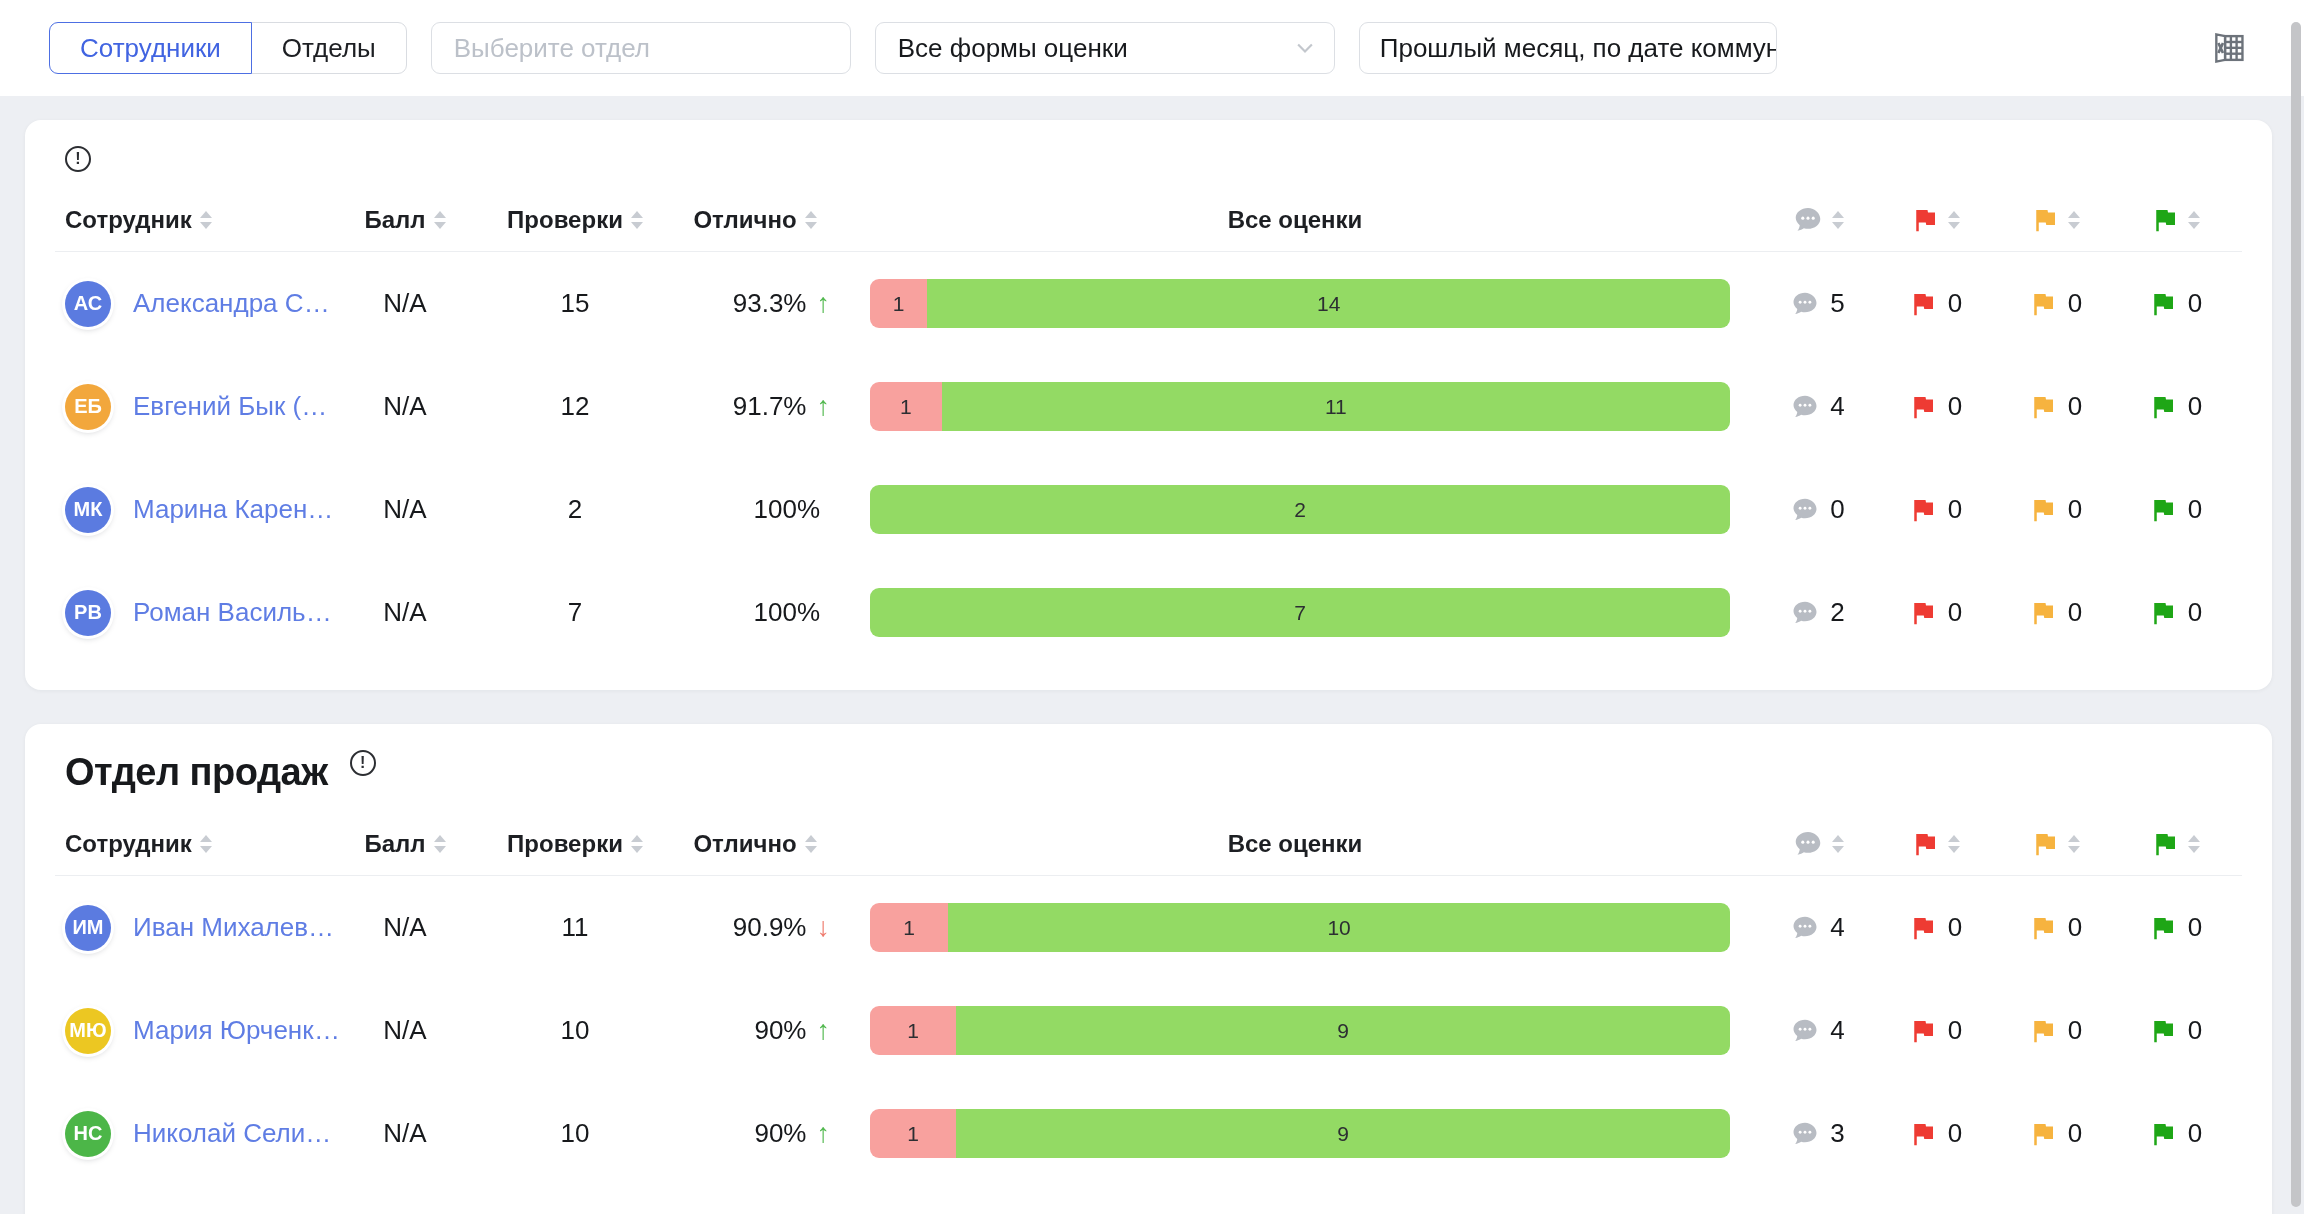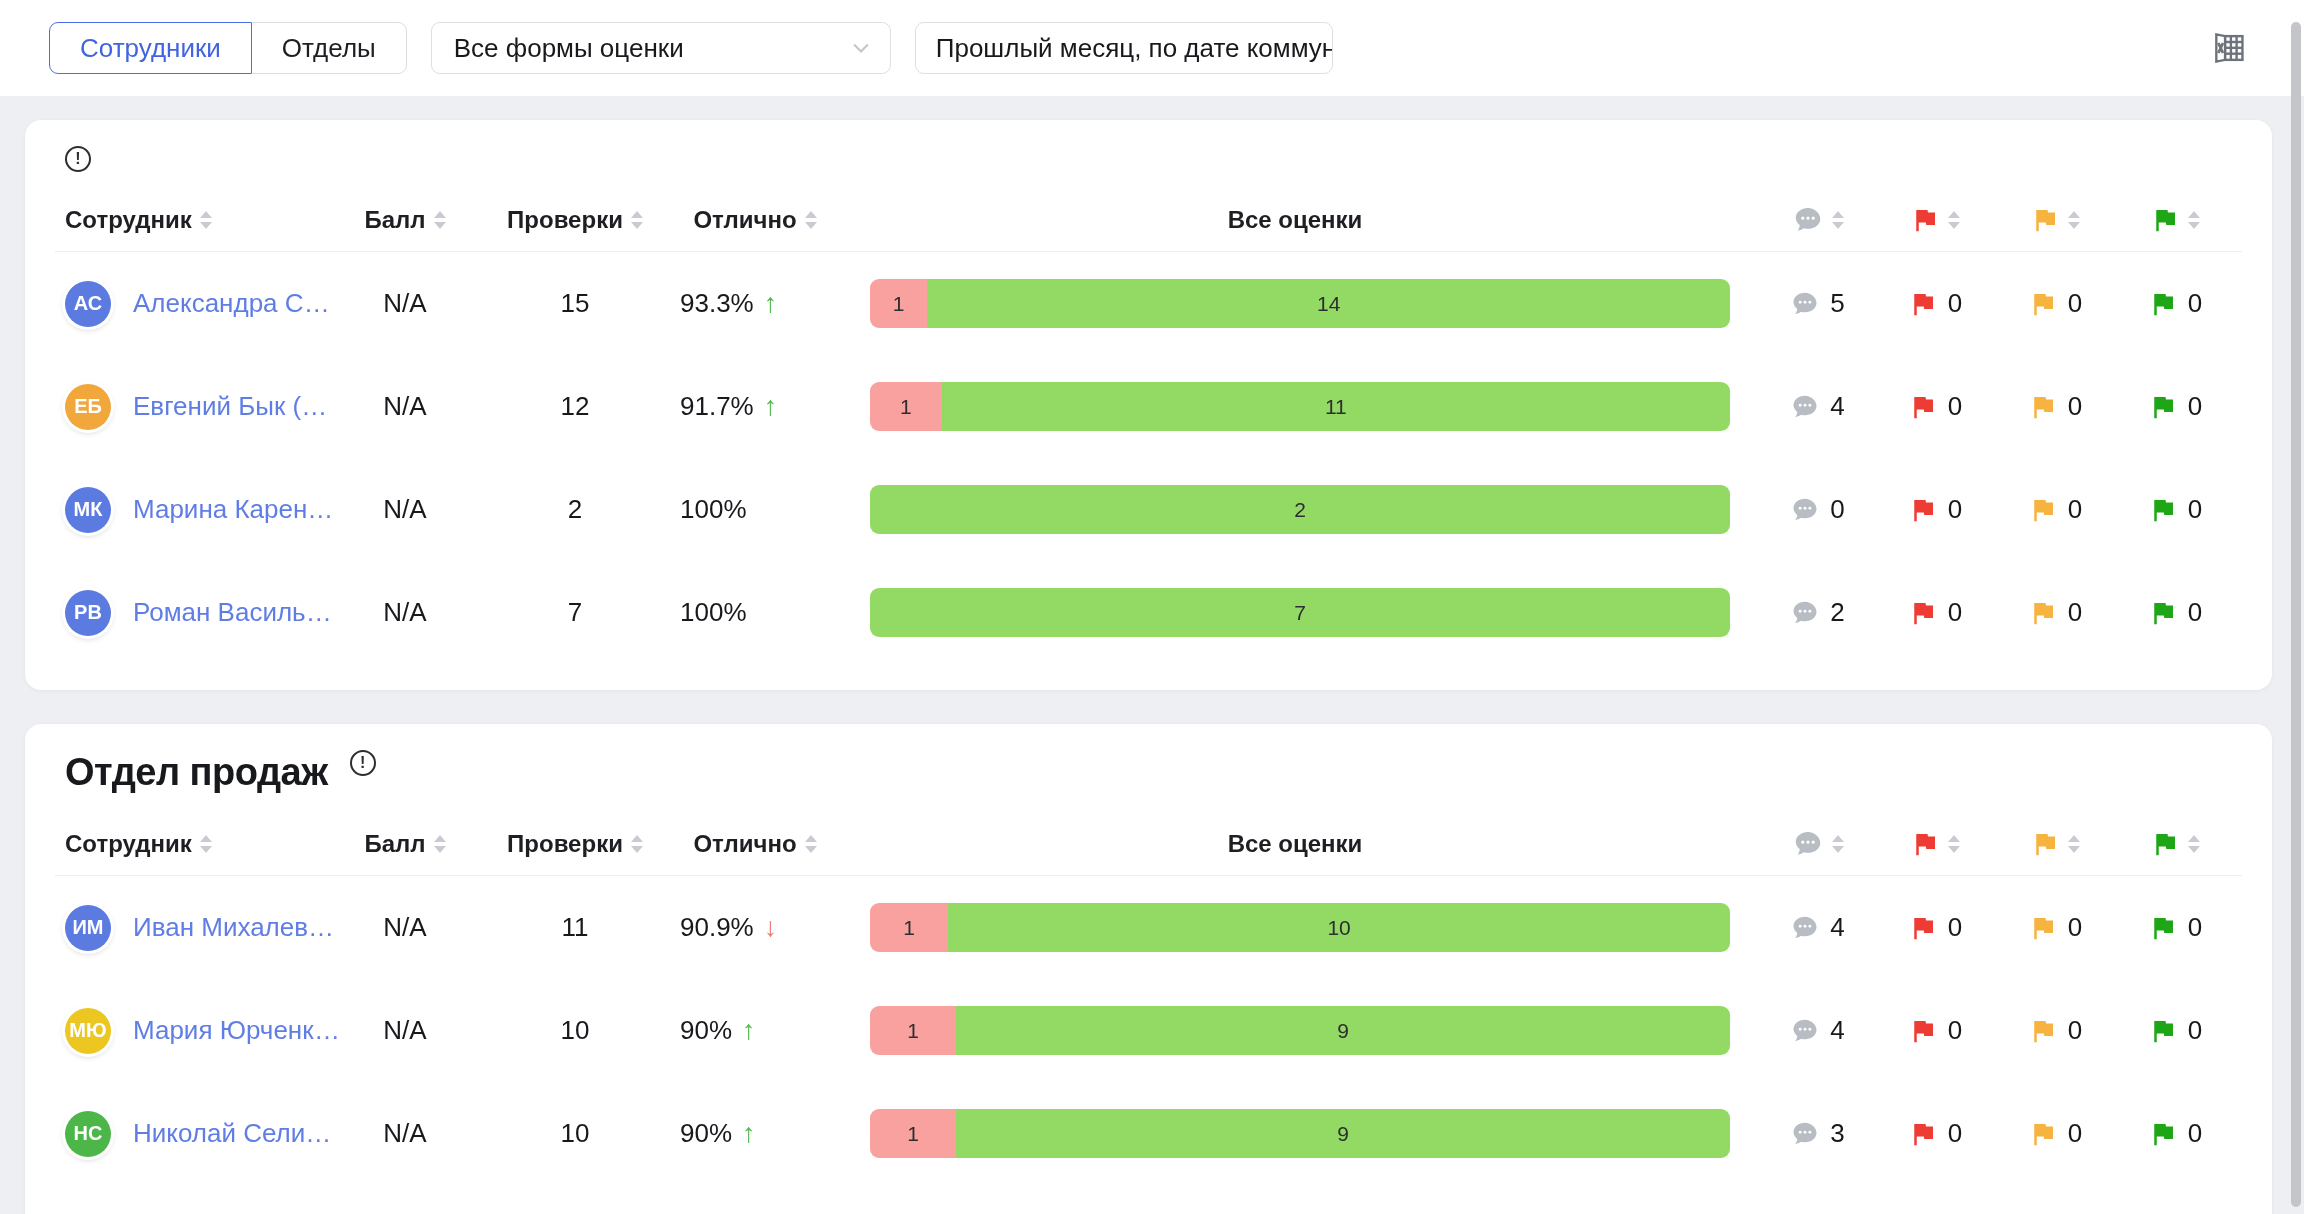--- a/index.html
+++ b/index.html
@@ -82,21 +82,21 @@
   .cell.num { text-align:center; }
   .emp { display:flex; align-items:center; gap:22px; padding-left:10px; }
   .avatar {
     width:46px; height:46px; border-radius:50%; flex:0 0 46px;
     color:#fff; font-size:20px; font-weight:700;
     display:flex; align-items:center; justify-content:center;
     box-shadow:0 0 0 3px #fff, 0 2px 6px rgba(20,25,35,0.25);
   }
   .emp-name { color:#5f7de4; text-decoration:none; white-space:nowrap; overflow:hidden; text-overflow:ellipsis; cursor:pointer; }
 
-  .pct { display:flex; align-items:center; justify-content:flex-start; gap:10px; }
+  .pct { display:flex; align-items:center; justify-content:flex-end; gap:10px; }
   .trend { font-size:27px; line-height:1; }
   .trend-up { color:#53b950; }
   .trend-down { color:#ef7b6e; }
 
   .barcell { padding-left:40px; }
   .bar { display:flex; width:860px; height:49px; border-radius:9px; overflow:hidden; }
   .seg { height:100%; display:flex; align-items:center; justify-content:center; font-size:21px; color:#2c2e32; }
   .seg-fail { background:#f8a19e; }
   .seg-pass { background:#93da64; }
 
@@ -110,20 +110,21 @@
   }
 </style>
 </head>
 <body>
 
 <div class="topbar">
   <div class="tab-group">
     <div class="tab active">Сотрудники</div>
     <div class="tab">Отделы</div>
   </div>
+  <input class="tb-input" placeholder="Выберите отдел" style="">
   <div class="tb-select">
     <span>Все формы оценки</span>
     <svg width="22" height="22" viewBox="0 0 16 16" fill="none" stroke="#c3c7cd" stroke-width="1.6">
         <path d="M3 5.5 L8 10.5 L13 5.5"></path>
       </svg>
   </div>
   <div class="tb-button">
     <span>Прошлый месяц, по дате коммуника...</span>
   </div>
   <button class="export-btn">

